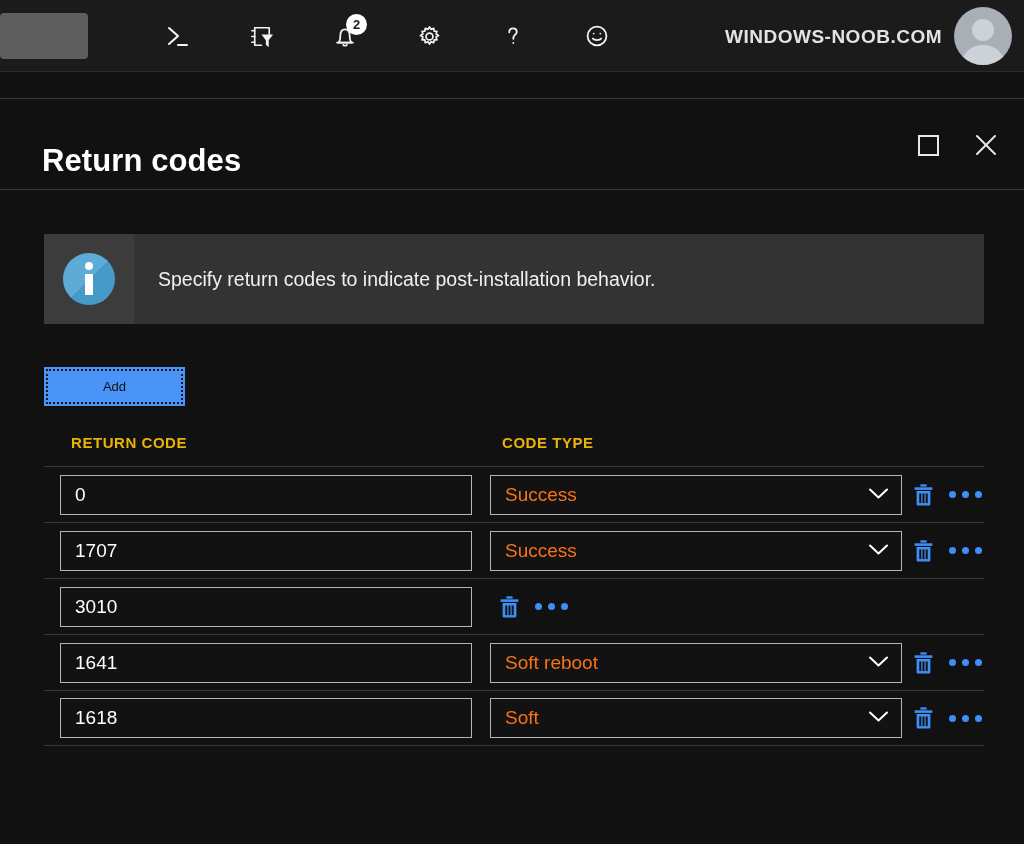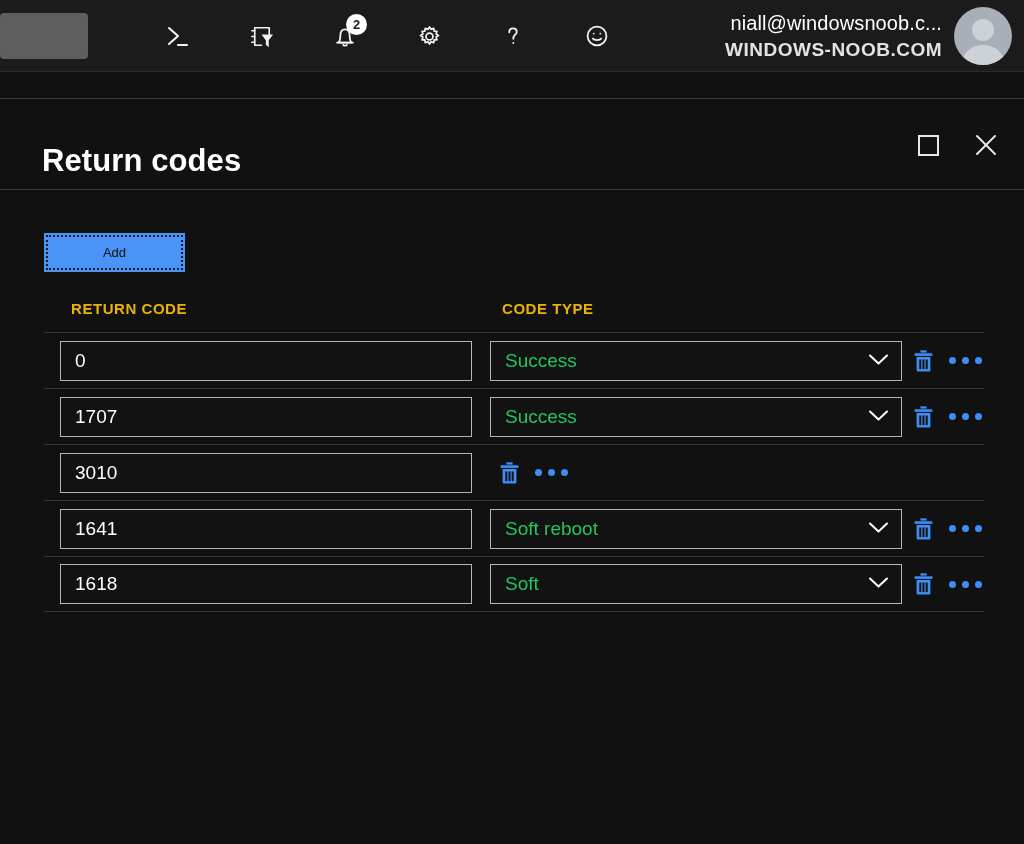--- a/index.html
+++ b/index.html
@@ -298,21 +298,21 @@
   .select-wrap {
     position: relative;
     width: 412px;
     height: 40px;
   }
   .select-box {
     width: 412px;
     height: 40px;
     background: #121212;
     border: 1px solid #b5b5b5;
-    color: #22c55e;
+    color: #f97316;
     font-size: 19px;
     padding: 0 40px 0 14px;
     display: flex;
     align-items: center;
     cursor: pointer;
   }
   .chevron {
     position: absolute;
     right: 13px;
     top: 50%;
@@ -398,21 +398,20 @@
         <circle cx="11.7" cy="12.6" r="0.9" fill="currentColor" stroke="none"></circle>
         <circle cx="18.3" cy="12.6" r="0.9" fill="currentColor" stroke="none"></circle>
         <path d="M10.8 17.6 C12.1 19.6 17.9 19.6 19.2 17.6"></path>
       </svg>
     </div>
 
   </div>
 
   <div class="account">
     <div class="account-text">
-      <span class="account-upn">niall@windowsnoob.c...</span>
       <span class="account-tenant">WINDOWS-NOOB.COM</span>
     </div>
     <div class="avatar">
       <div class="head"></div>
       <div class="body"></div>
     </div>
   </div>
 
 </div>
 
@@ -429,20 +428,29 @@
       <svg width="26" height="26" viewBox="0 0 26 26" fill="none" stroke="currentColor" stroke-width="2" stroke-linecap="round">
         <line x1="4" y1="4" x2="22" y2="22"></line>
         <line x1="22" y1="4" x2="4" y2="22"></line>
       </svg>
     </div>
   </div>
 </div>
 
 <div class="content">
 
+  <div class="info-banner">
+    <div class="info-banner-icon">
+      <div class="info-circle">
+        <span class="info-dot"></span>
+        <span class="info-stem"></span>
+      </div>
+    </div>
+    <div class="info-text">Specify return codes to indicate post-installation behavior.</div>
+  </div>
 
   <button class="add-button">Add</button>
 
   <div class="table">
 
     <div class="table-head">
       <div class="col-code"><span class="th code">RETURN CODE</span></div>
       <div class="col-type"><span class="th type">CODE TYPE</span></div>
       <div class="col-acts"></div>
     </div>

